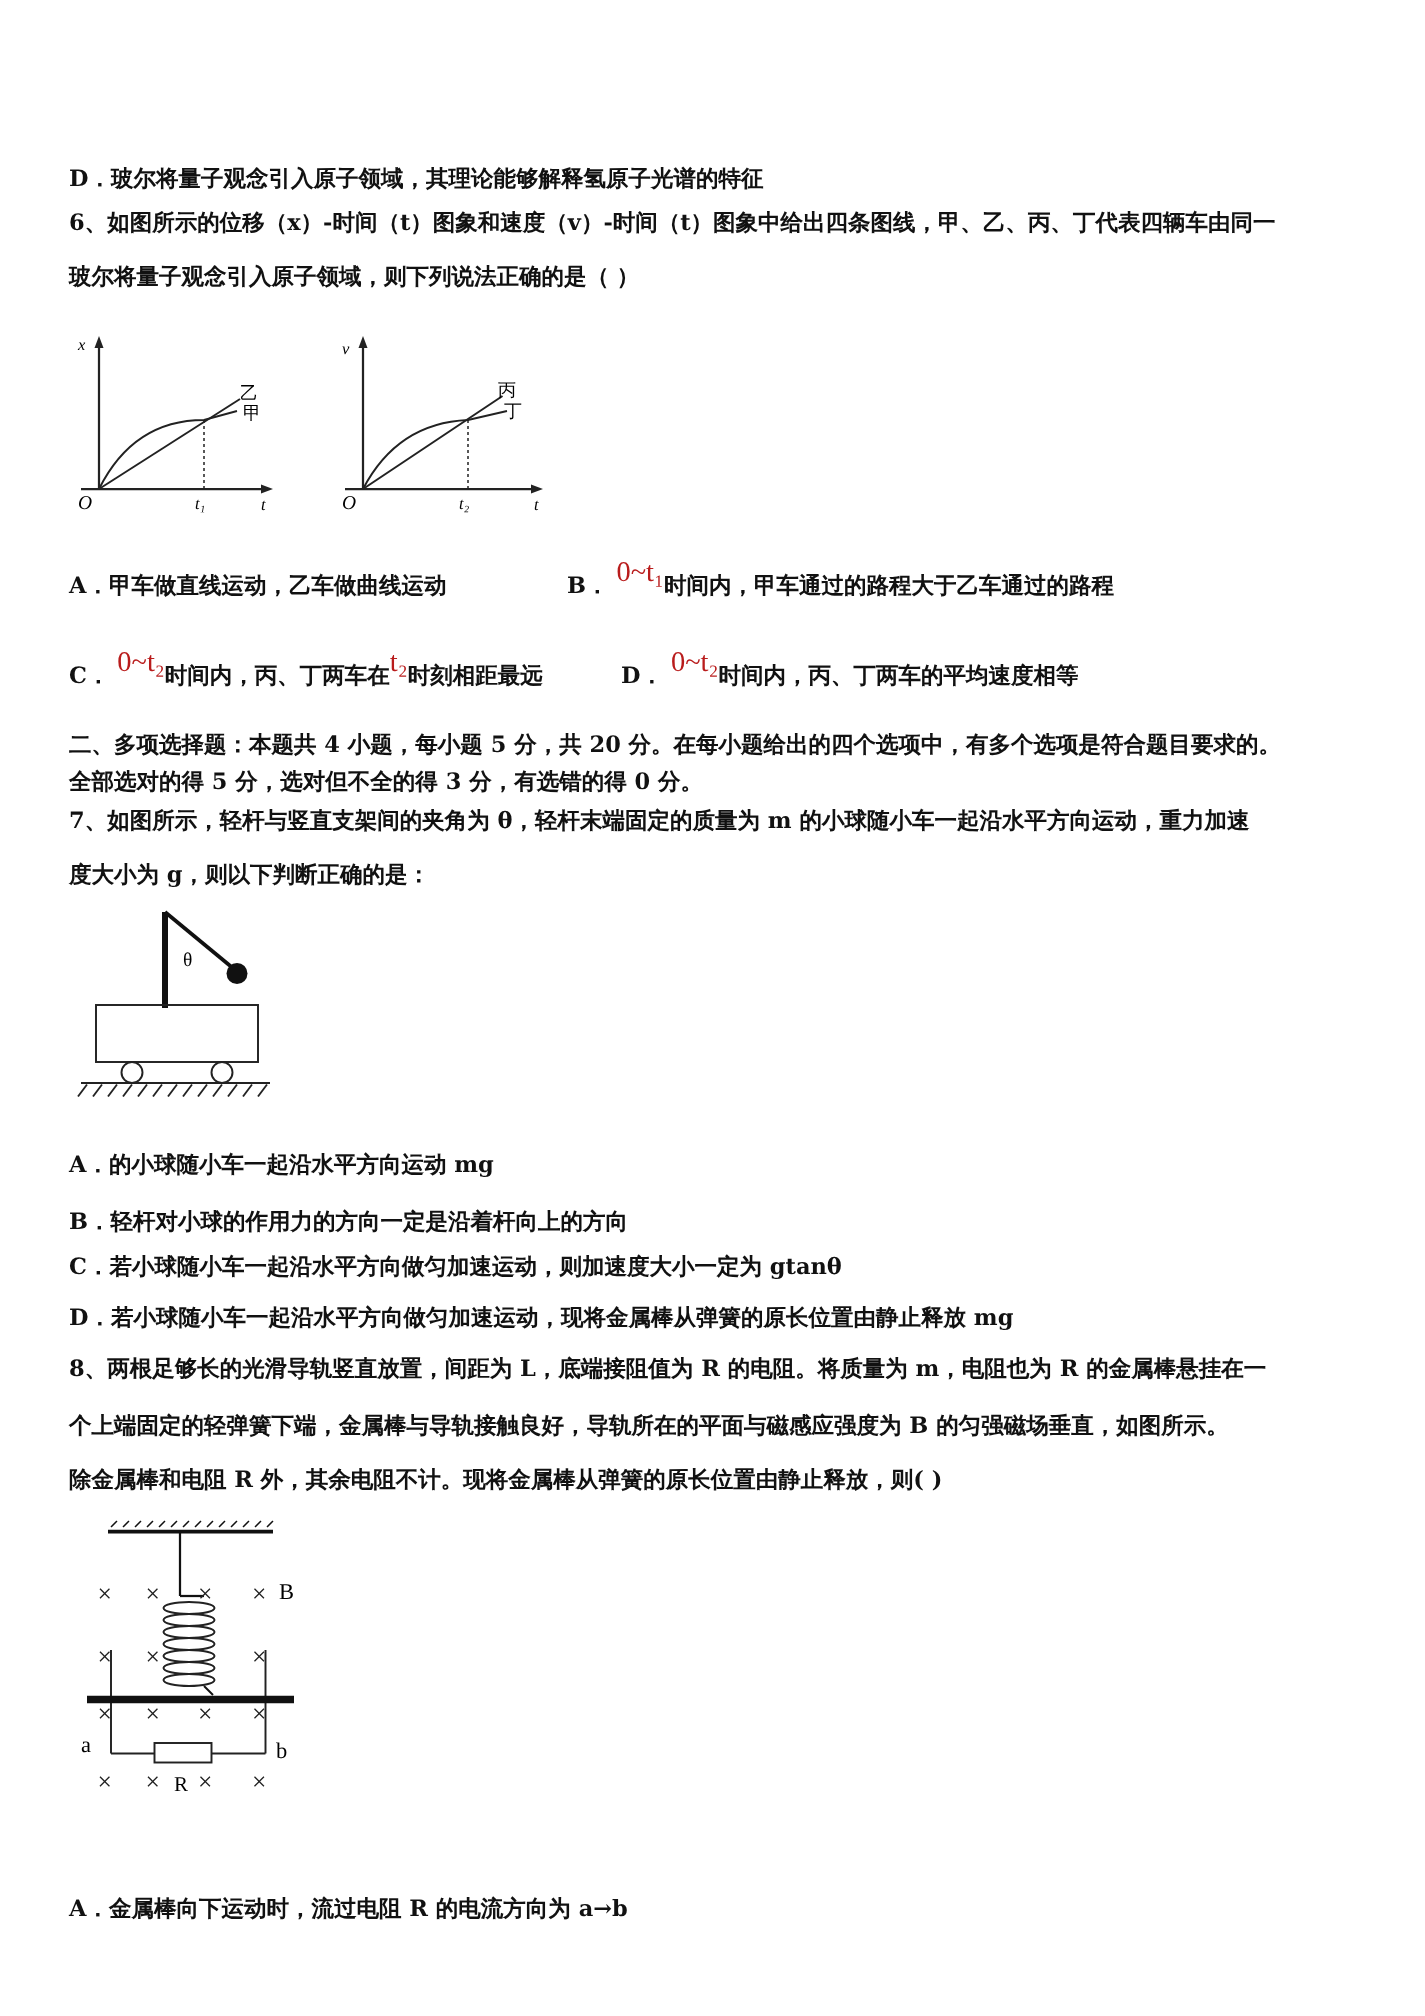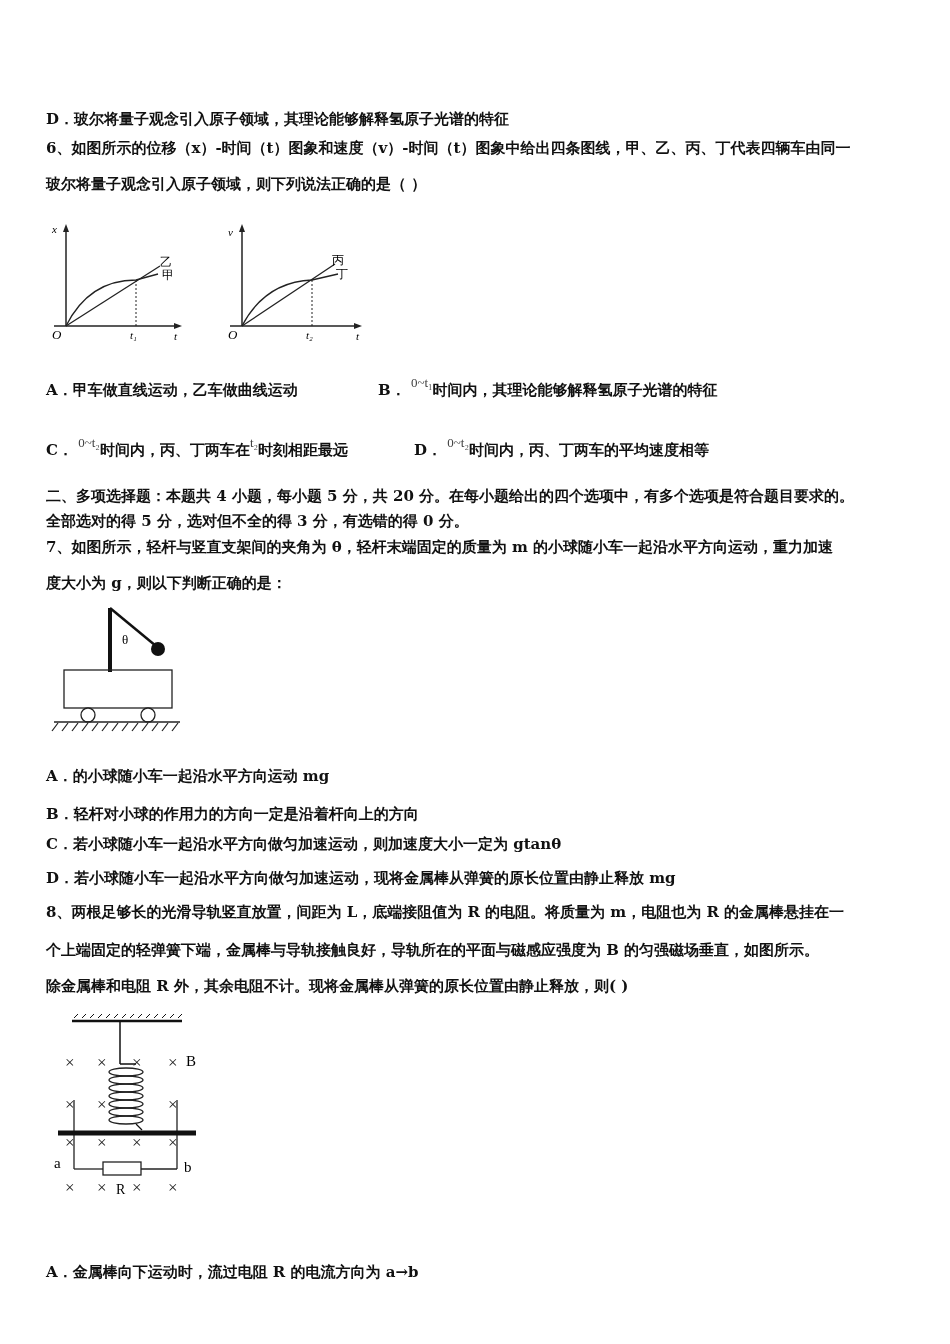--- a/index.html
+++ b/index.html
@@ -1,19 +1,19 @@
 <!DOCTYPE html>
 <html><head>
 <meta charset="utf-8">
 <style>
   html, body { margin: 0; padding: 0; background: #ffffff; }
   body { width: 950px; height: 1344px; position: relative; overflow: hidden;
          font-family: "DejaVu Serif", "Liberation Serif", serif; color: #111; }
   .line { position: absolute; left: 46px; font-size: 15px; line-height: 20px; white-space: nowrap; font-weight: bold; }
-  .math { font-family: "Liberation Serif", serif; font-weight: normal; color: #404040; font-size: 13px; position: relative; top: -8px; }
+  .math { font-family: "Liberation Serif", serif; font-weight: normal; color: #b91c1c; font-size: 19px; position: relative; top: -8px; }
   .fig { position: absolute; }
   svg text { font-family: "Liberation Serif", serif; }
 </style>
 </head>
 <body>
 
 <div class="line" style="top:109px">
   <span>D．</span><span>玻尔将量子观念引入原子领域，其理论能够解释氢原子光谱的特征</span>
 </div>
 
@@ -50,21 +50,21 @@
   <text x="136" y="118" font-size="11" font-style="italic">t</text>
   <text x="112" y="42" font-size="12">丙</text>
   <text x="116" y="56" font-size="12">丁</text>
 </svg>
 
 <div class="line" style="top:380px">
   <span>A．</span><span>甲车做直线运动，乙车做曲线运动</span>
 </div>
 <div class="line" style="top:380px;left:378px">
   <span>B．</span>
-  <span class="math">0~t₁</span><span>时间内，其理论能够解释氢原子光谱的特征</span>
+  <span class="math">0~t₁</span><span>时间内，甲车通过的路程大于乙车通过的路程</span>
 </div>
 <div class="line" style="top:440px">
   <span>C．</span>
   <span class="math">0~t₂</span><span>时间内，丙、丁两车在</span><span class="math">t₂</span><span>时刻相距最远</span>
 </div>
 <div class="line" style="top:440px;left:414px">
   <span>D．</span>
   <span class="math">0~t₂</span><span>时间内，丙、丁两车的平均速度相等</span>
 </div>
 

